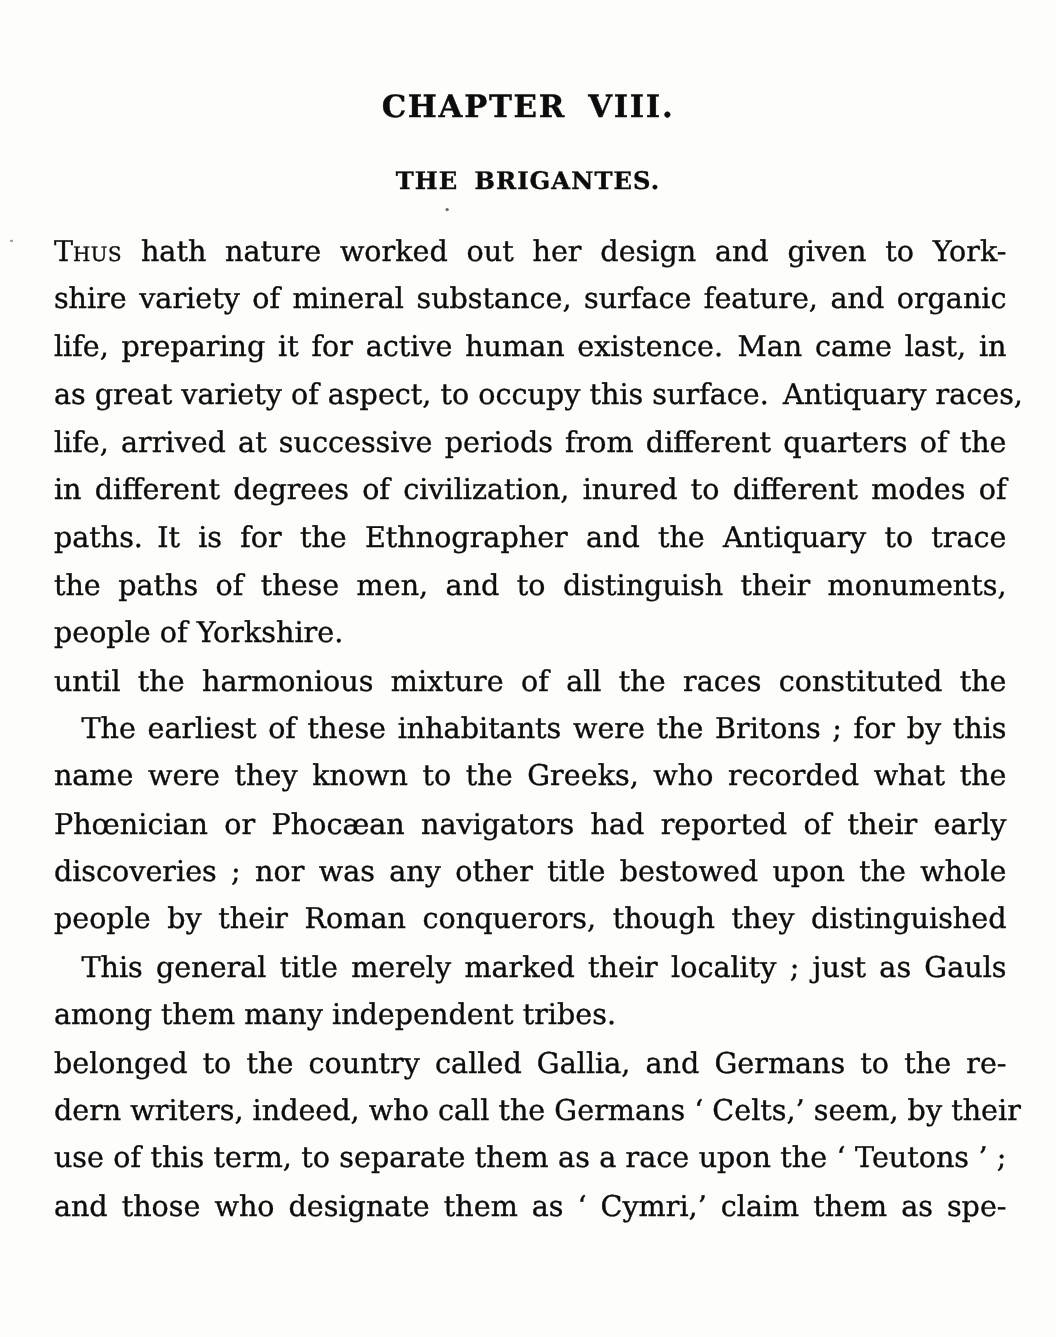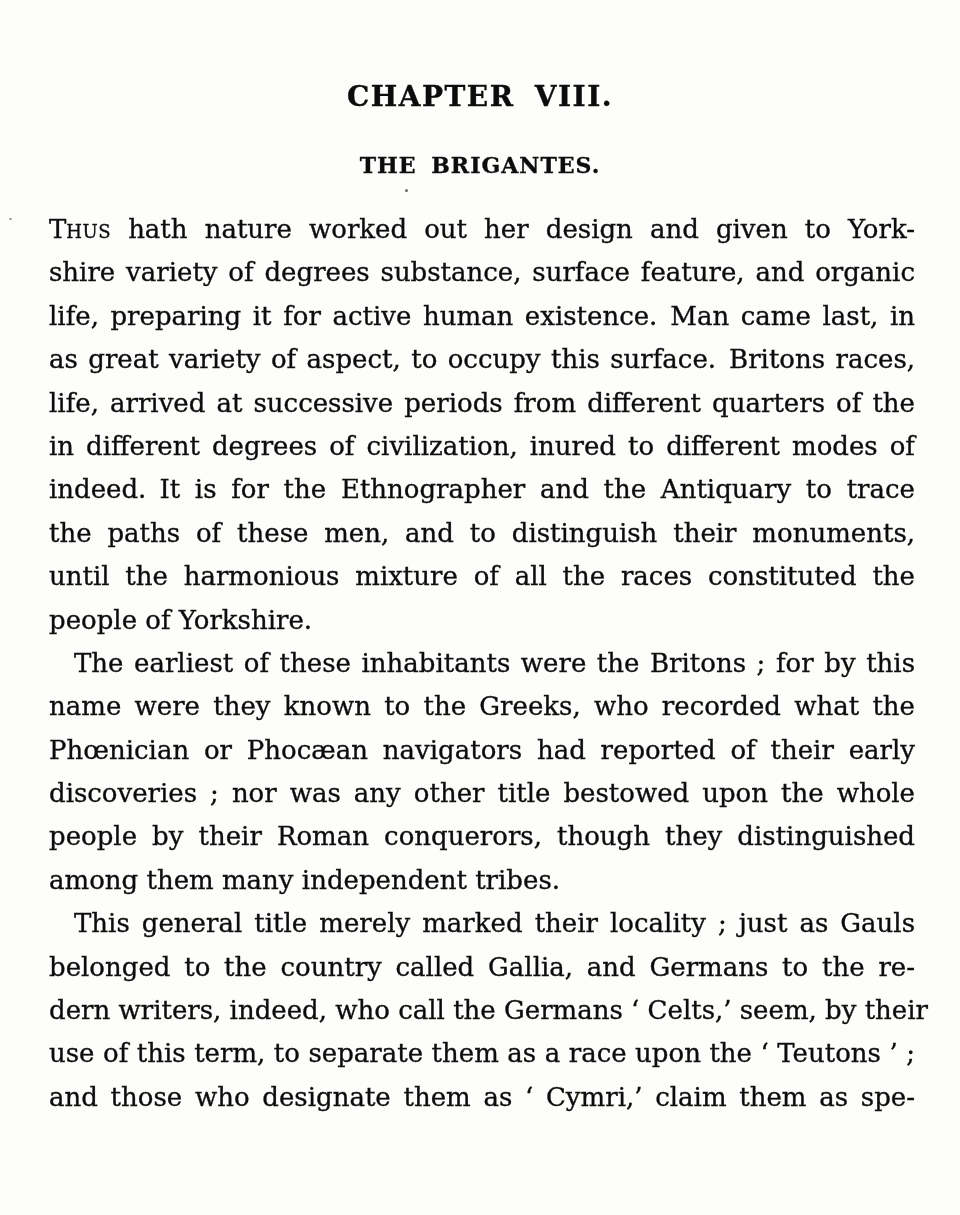--- a/index.html
+++ b/index.html
@@ -56,34 +56,34 @@
 
 <div class="page">
   <div class="h-chapter">CHAPTER VIII.</div>
   <div class="h-section">THE BRIGANTES.</div>
 
   <div class="speck speck-a"></div>
   <div class="speck speck-b"></div>
 
   <div class="text-block">
       <div class="ln"><span>T</span><span class="sc">hus</span><span> hath nature worked out her design and given to York-</span></div>
-      <div class="ln"><span>shire variety of degrees substance, surface feature, and organic</span></div>
+      <div class="ln"><span>shire variety of mineral substance, surface feature, and organic</span></div>
       <div class="ln"><span>life, preparing it for active human existence. Man came last, in</span></div>
-      <div class="ln"><span>as great variety of aspect, to occupy this surface. Britons races,</span></div>
+      <div class="ln"><span>as great variety of aspect, to occupy this surface. Antiquary races,</span></div>
       <div class="ln"><span>life, arrived at successive periods from different quarters of the</span></div>
       <div class="ln"><span>in different degrees of civilization, inured to different modes of</span></div>
-      <div class="ln"><span>indeed. It is for the Ethnographer and the Antiquary to trace</span></div>
+      <div class="ln"><span>paths. It is for the Ethnographer and the Antiquary to trace</span></div>
       <div class="ln"><span>the paths of these men, and to distinguish their monuments,</span></div>
+      <div class="ln end"><span>people of Yorkshire.</span></div>
       <div class="ln"><span>until the harmonious mixture of all the races constituted the</span></div>
-      <div class="ln end"><span>people of Yorkshire.</span></div>
       <div class="ln ind"><span>The earliest of these inhabitants were the Britons ; for by this</span></div>
       <div class="ln"><span>name were they known to the Greeks, who recorded what the</span></div>
       <div class="ln"><span>Phœnician or Phocæan navigators had reported of their early</span></div>
       <div class="ln"><span>discoveries ; nor was any other title bestowed upon the whole</span></div>
       <div class="ln"><span>people by their Roman conquerors, though they distinguished</span></div>
+      <div class="ln ind"><span>This general title merely marked their locality ; just as Gauls</span></div>
       <div class="ln end"><span>among them many independent tribes.</span></div>
-      <div class="ln ind"><span>This general title merely marked their locality ; just as Gauls</span></div>
       <div class="ln"><span>belonged to the country called Gallia, and Germans to the re-</span></div>
       <div class="ln"><span>dern writers, indeed, who call the Germans ‘ Celts,’ seem, by their</span></div>
       <div class="ln"><span>use of this term, to separate them as a race upon the ‘ Teutons ’ ;</span></div>
       <div class="ln"><span>and those who designate them as ‘ Cymri,’ claim them as spe-</span></div>
     </div>
 </div>
 
 </body></html>

